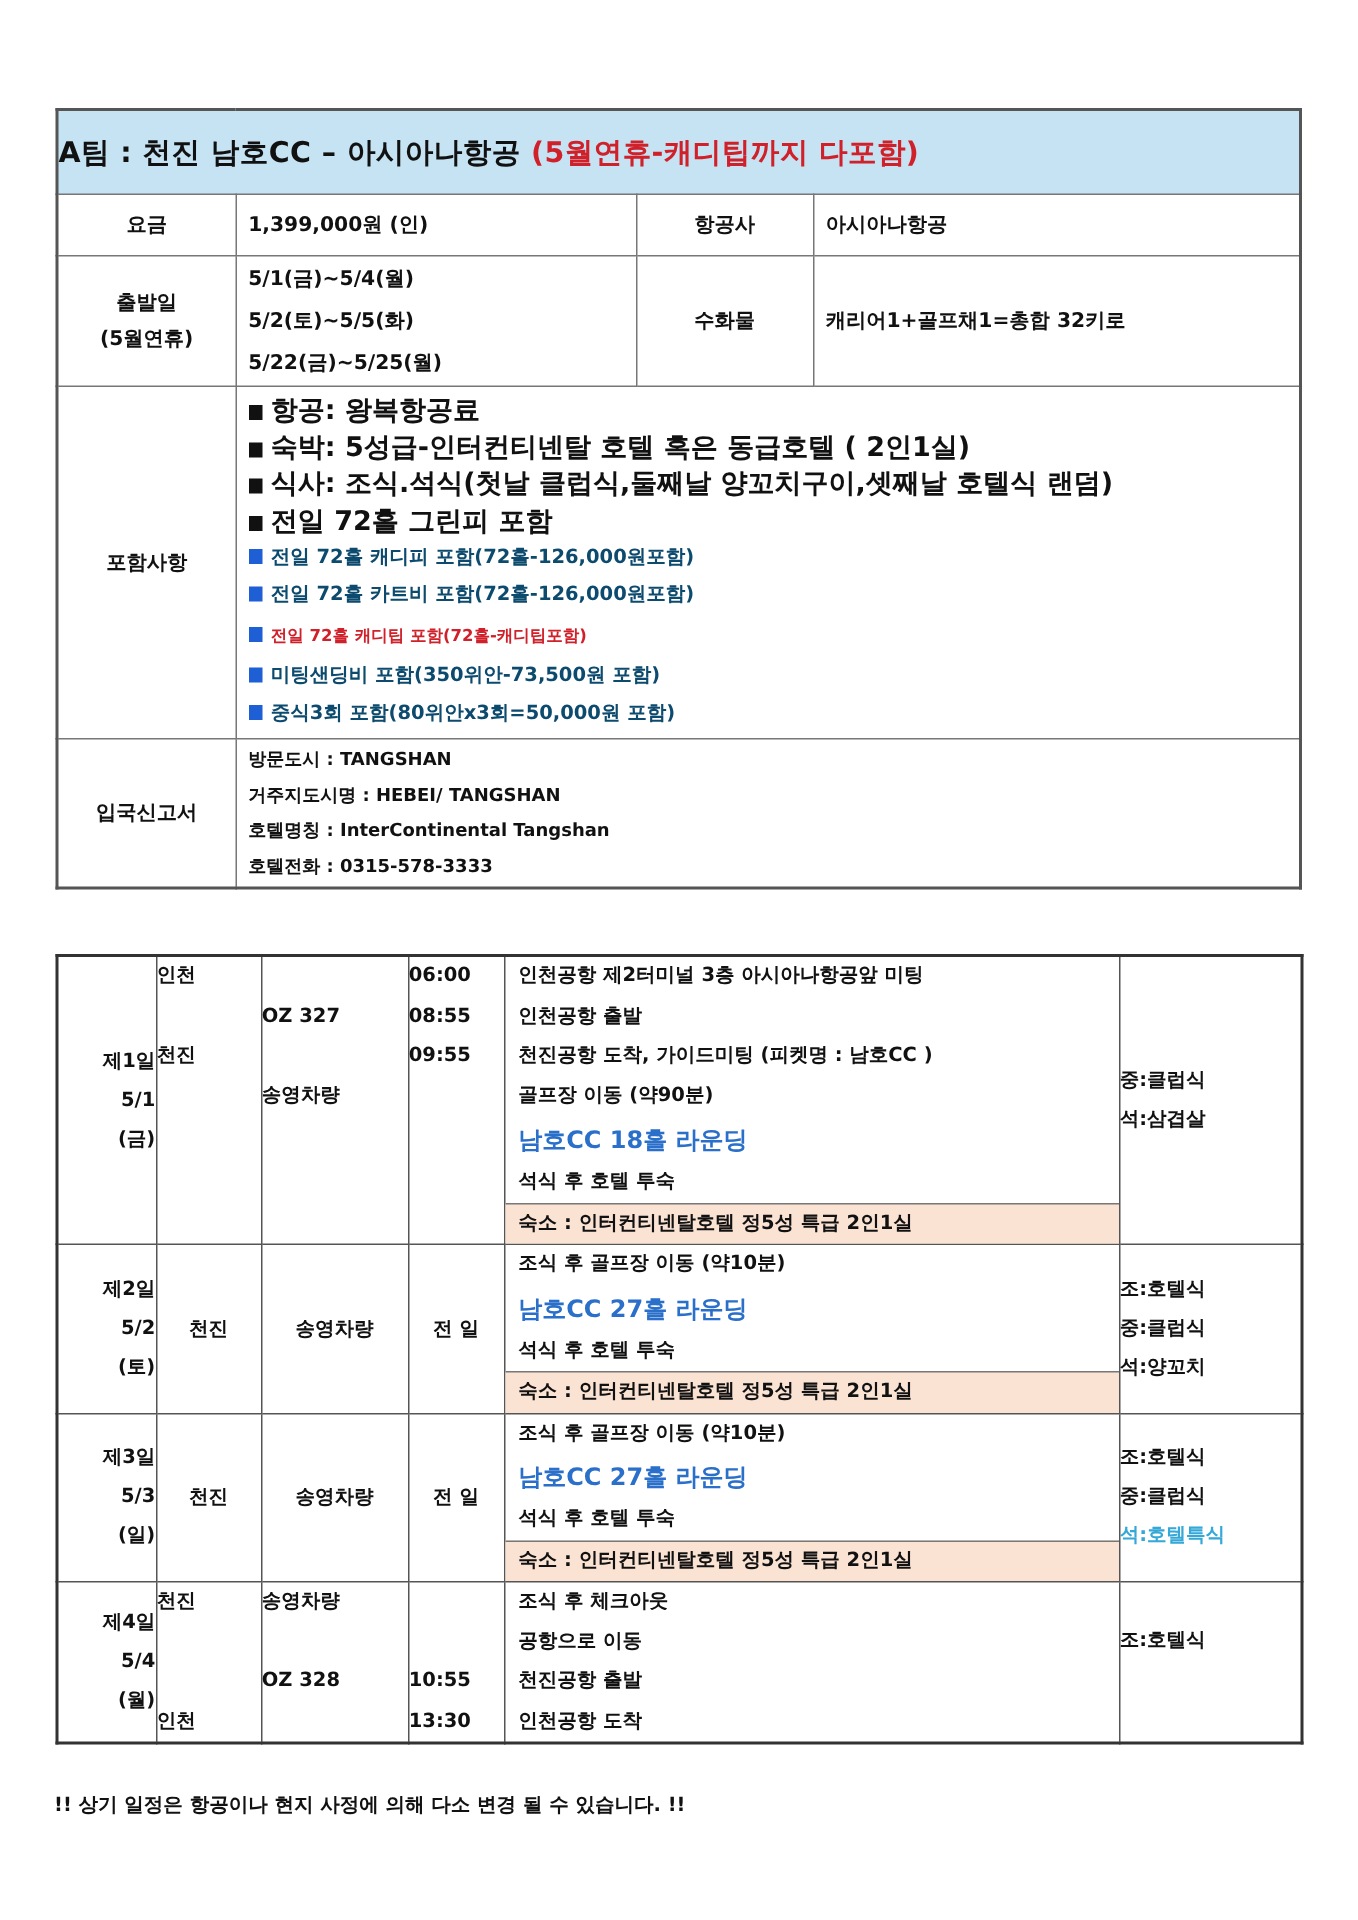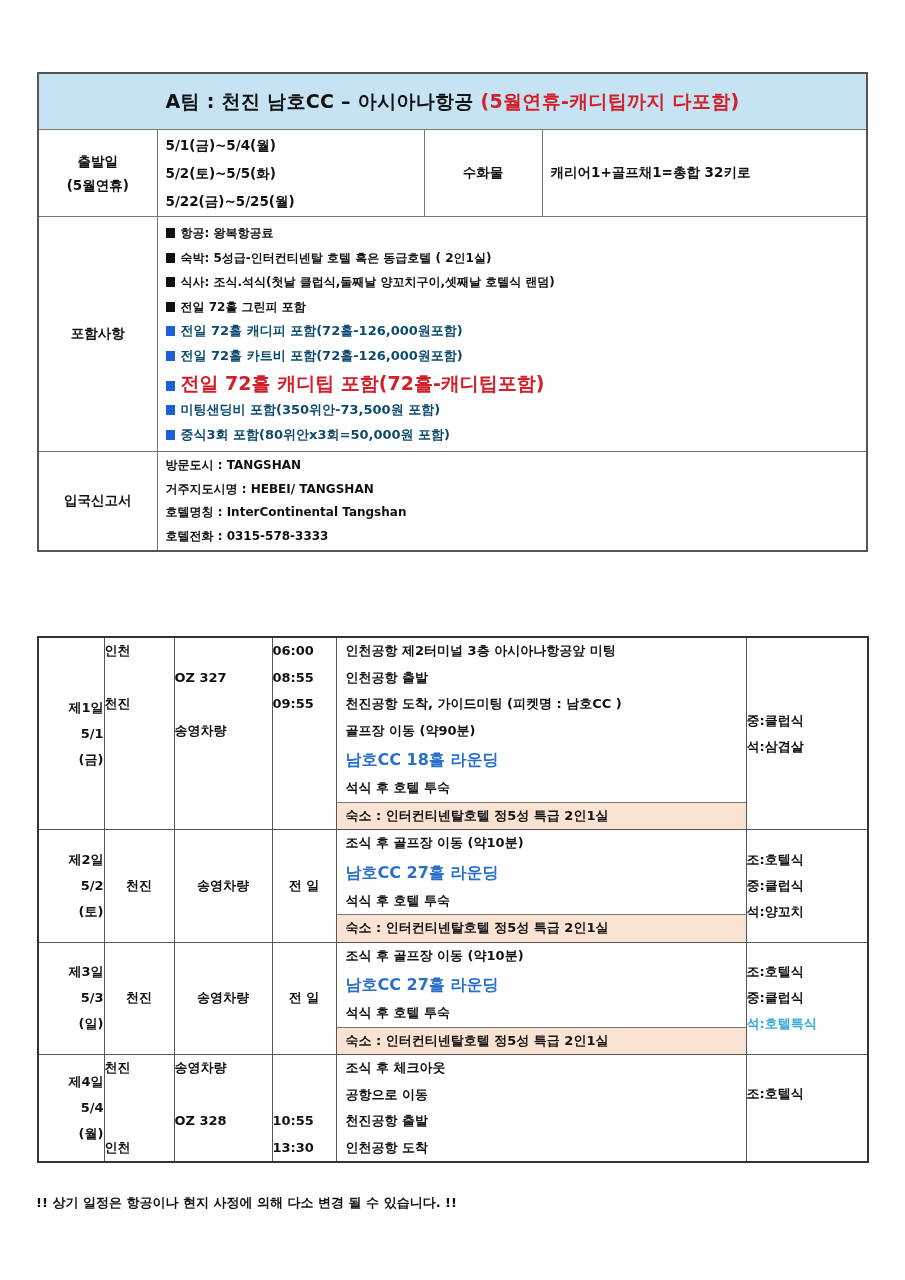--- a/index.html
+++ b/index.html
@@ -12,33 +12,33 @@
   td, th { padding: 0; }
 
   
   #info {
     position: absolute; left: 37px; top: 72px; width: 829px;
     border: 2px solid #555;
     font-size: 13px;
   }
   #info td { border: 1px solid #777; }
   #info .title-cell {
-    background: #c5e3f3; height: 55px; text-align: center;
+    background: #c5e3f3; height: 55px; 
     font-size: 19px; font-weight: bold; letter-spacing: 0.3px;
   }
   #info .title-red { color: #d0202a; }
   #info .lbl { text-align: center; font-weight: bold; font-size: 13.5px; }
   #info .val { padding-left: 8px; font-weight: bold; font-size: 13.5px; }
   #info .row-fare td { height: 40px; }
   #info .row-dep td { height: 86px; }
   .dep-line { line-height: 28px; }
   .inc-list { padding: 4px 0 4px 8px; }
-  .inc-item { line-height: 24.5px; font-size: 12px; font-weight: bold; white-space: nowrap; }
+  .inc-item { line-height: 24.5px; font-size: 18px; font-weight: bold; white-space: nowrap; }
   .inc-item.blue { color: #0c4a6e; font-size: 13px; }
-  .inc-item.red { color: #d0202a; font-size: 19px; line-height: 30px; }
+  .inc-item.red { color: #d0202a; font-size: 11px; line-height: 30px; }
   .sq { display: inline-block; width: 9px; height: 10px; margin-right: 6px; vertical-align: -1px; background: #111; }
   .inc-item.blue .sq, .inc-item.red .sq { background: #1f5fd6; }
   #info .row-exc td { height: 30px; }
   .exc-val { color: #d0202a; font-size: 12.5px; font-weight: bold; padding-left: 8px; }
   .entry-list { padding: 2px 0 2px 8px; }
   .entry-item { line-height: 23.5px; font-size: 12px; font-weight: bold; white-space: nowrap; }
 
   
   #itin {
     position: absolute; left: 37px; top: 636px; width: 830px;
@@ -72,20 +72,26 @@
       <col style="width:267px">
       <col style="width:118px">
       <col style="width:325px">
   </colgroup>
   <tbody>
       <tr>
     <td colspan="4" class="title-cell">
       <span>A팀 : 천진 남호CC – 아시아나항공 </span><span class="title-red">(5월연휴-캐디팁까지 다포함)</span>
     </td>
   </tr>
+  <tr class="row-fare">
+    <td class="lbl">요금</td>
+    <td class="val">1,399,000원 (인)</td>
+    <td class="lbl">항공사</td>
+    <td class="val">아시아나항공</td>
+  </tr>
   <tr class="row-dep">
     <td class="lbl">
       <div style="line-height:24px">출발일</div>
       <div style="line-height:24px">(5월연휴)</div>
     </td>
     <td class="val">
       <div class="dep-line">5/1(금)~5/4(월)</div>
       <div class="dep-line">5/2(토)~5/5(화)</div>
       <div class="dep-line">5/22(금)~5/25(월)</div>
     </td>

